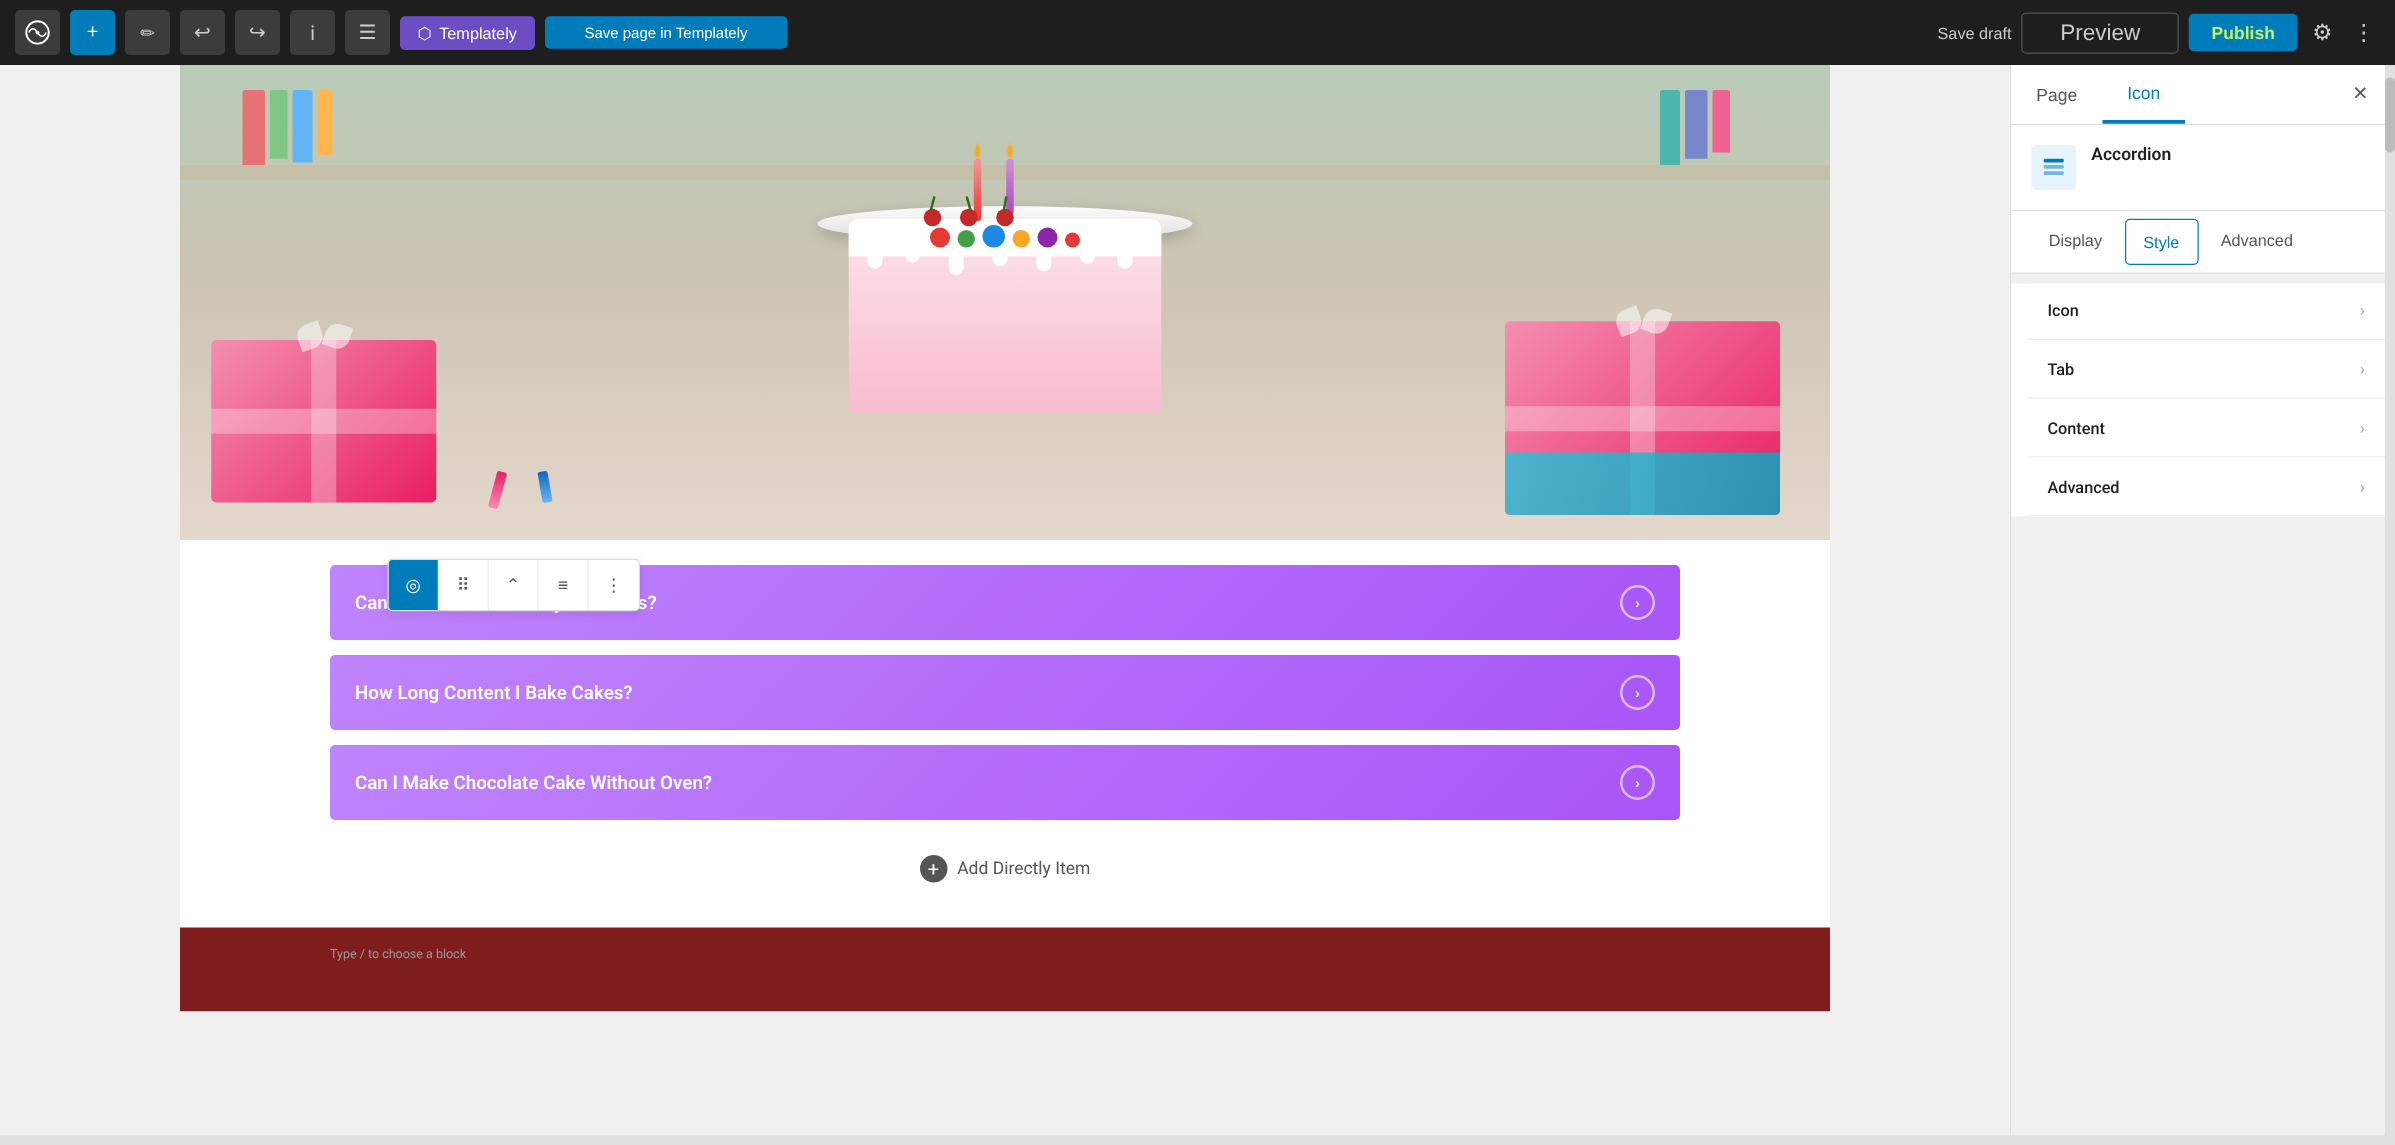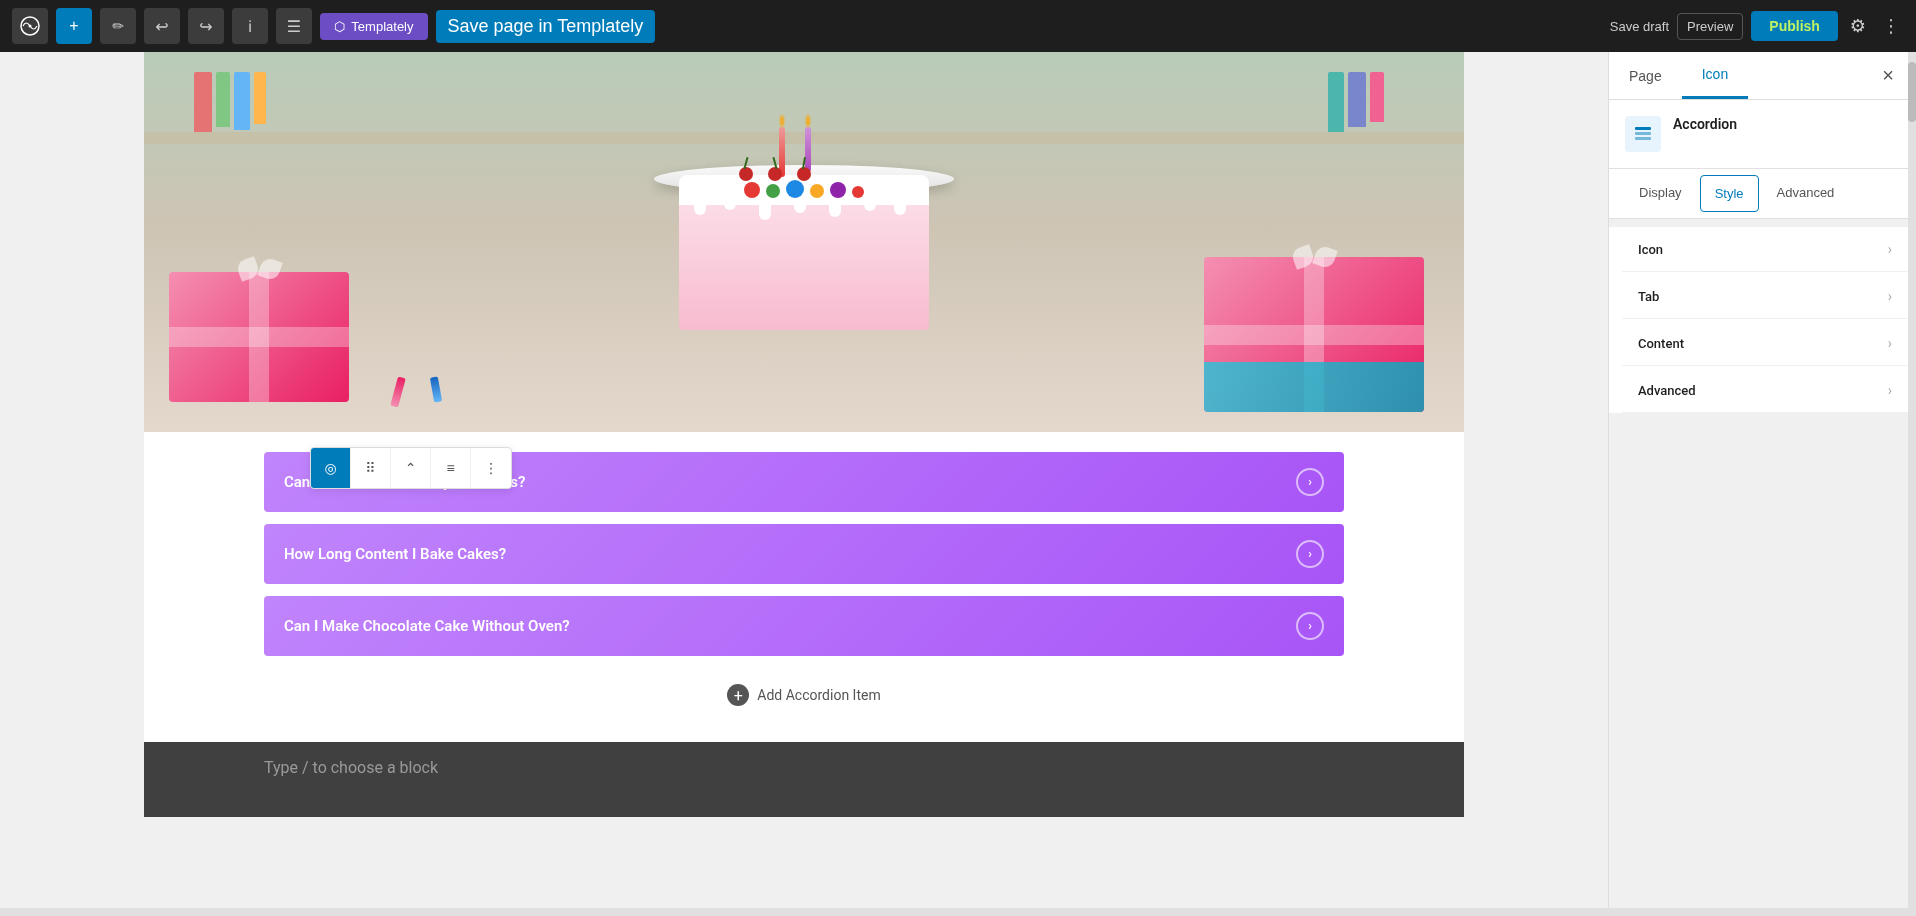--- a/index.html
+++ b/index.html
@@ -20,28 +20,28 @@
       background: #3c3c3c; border: none; color: #ccc; width: 36px; height: 36px;
       border-radius: 4px; cursor: pointer; display: flex; align-items: center; justify-content: center; font-size: 16px;
     }
     .toolbar-btn.blue { background: #007cba; color: white; }
     .templately-btn {
       background: #6c4dc4; color: white; border: none; border-radius: 4px;
       padding: 6px 14px; cursor: pointer; display: flex; align-items: center; gap: 6px; font-size: 13px; font-weight: 500;
     }
     .save-templately-btn {
       background: #007cba; color: white; border: none; border-radius: 4px;
-      padding: 6px 12px; cursor: pointer; font-size: 18px; font-weight: 500;
+      padding: 6px 32px; cursor: pointer; font-size: 12px; font-weight: 500;
     }
     .save-draft-btn {
       background: transparent; color: #ccc; border: none; cursor: pointer; font-size: 13px;
     }
     .preview-btn {
       background: transparent; color: #ccc; border: 1px solid #555; border-radius: 4px;
-      padding: 5px 9px; cursor: pointer; font-size: 13px;
+      padding: 5px 30px; cursor: pointer; font-size: 18px;
     }
     .publish-btn {
       background: #007cba; color: #bef264; border: none; border-radius: 4px;
       padding: 7px 18px; cursor: pointer; font-size: 14px; font-weight: 600;
     }
     .settings-btn, .menu-btn {
       background: transparent; border: none; color: #ccc; cursor: pointer; font-size: 18px; padding: 4px;
     }
 
     
@@ -108,21 +108,21 @@
     }
     .add-accordion-item {
       display: flex; align-items: center; justify-content: center; gap: 8px;
       padding: 16px; color: #555; font-size: 14px; cursor: pointer;
     }
     .add-icon {
       width: 22px; height: 22px; background: #555; border-radius: 50%;
       display: flex; align-items: center; justify-content: center; color: white; font-size: 16px;
     }
     .type-block-hint {
-      padding: 16px 120px 40px; color: #999; font-size: 16px; background: #404040;
+      padding: 16px 120px 40px; color: #999; font-size: 10px; background: #7f1d1d;
     }
 
     
     .right-sidebar {
       width: 300px; background: #f0f0f1; border-left: 1px solid #ddd; display: flex; flex-direction: column; flex-shrink: 0; overflow-y: auto;
     }
 
     
     .sidebar-header {
       background: white; border-bottom: 1px solid #ddd; padding: 0;
@@ -402,21 +402,21 @@
           <div class="accordion-header">
             <span>Can I Make Chocolate Cake Without Oven?</span>
             <div class="accordion-arrow">
               <span>›</span>
             </div>
           </div>
         </div>
 
         <div class="add-accordion-item">
           <div class="add-icon">+</div>
-          <span>Add Accordion Item</span>
+          <span>Add Directly Item</span>
         </div>
       </div>
 
       <div class="type-block-hint">
         <span>Type / to choose a block</span>
       </div>
     </div>
   </div>
 
   <div class="right-sidebar">

